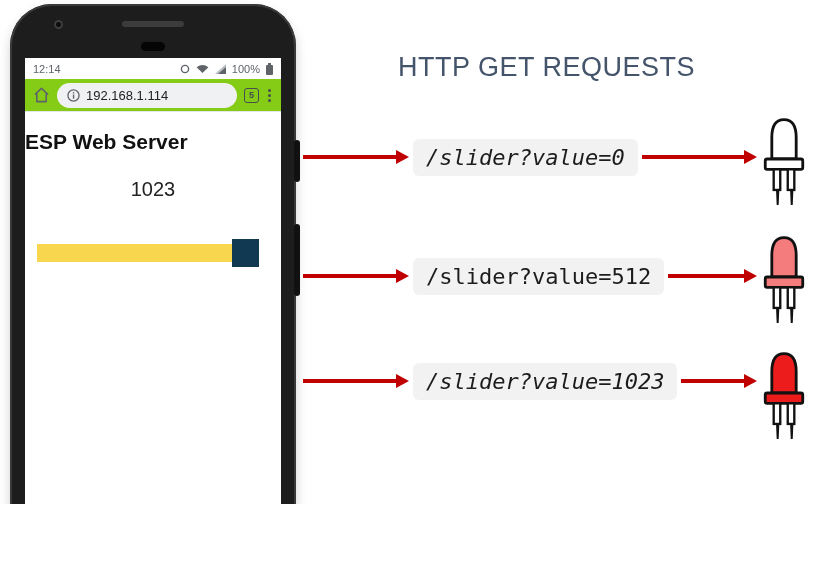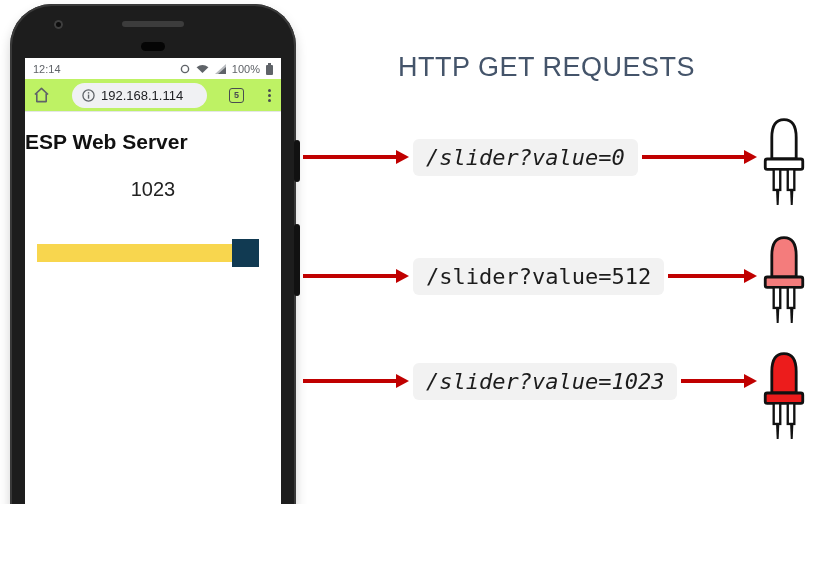--- a/index.html
+++ b/index.html
@@ -23,22 +23,22 @@
   .phone-bottom { position:absolute; left:13px; right:13px; bottom:8px; height:56px;
                   background:#000; border-radius:0 0 30px 30px; }
 
   
   .screen { position:absolute; left:15px; top:54px; width:256px; height:454px;
             background:#fff; overflow:hidden; }
   .statusbar { height:21px; display:flex; align-items:center; justify-content:space-between;
                padding:0 8px; color:#5f6368; font-size:11px; }
   .statusbar .right { display:flex; align-items:center; gap:6px; }
   .statusbar svg { display:block; }
-  .addressbar { height:33px; display:flex; align-items:center; gap:22px;
-                padding:0 8px; border-bottom:1px solid #e4e6e8; background:#bef264; }
+  .addressbar { height:33px; display:flex; align-items:center; gap:7px;
+                padding:0 8px; border-bottom:1px solid #e4e6e8; background:#84cc16; }
   .home-ic svg { display:block; }
   .urlpill { flex:1; height:25px; background:#f0f1f3; border-radius:13px;
              display:flex; align-items:center; gap:6px; padding:0 10px;
              color:#202124; font-size:13px; }
   .tabbox { width:15px; height:15px; border:1.6px solid #494c50; border-radius:3px;
             font-size:9px; font-weight:bold; color:#494c50;
             display:flex; align-items:center; justify-content:center; }
   .kebab { display:flex; flex-direction:column; gap:2px; padding:2px; }
   .kebab i { width:3px; height:3px; border-radius:50%; background:#494c50; }
 

